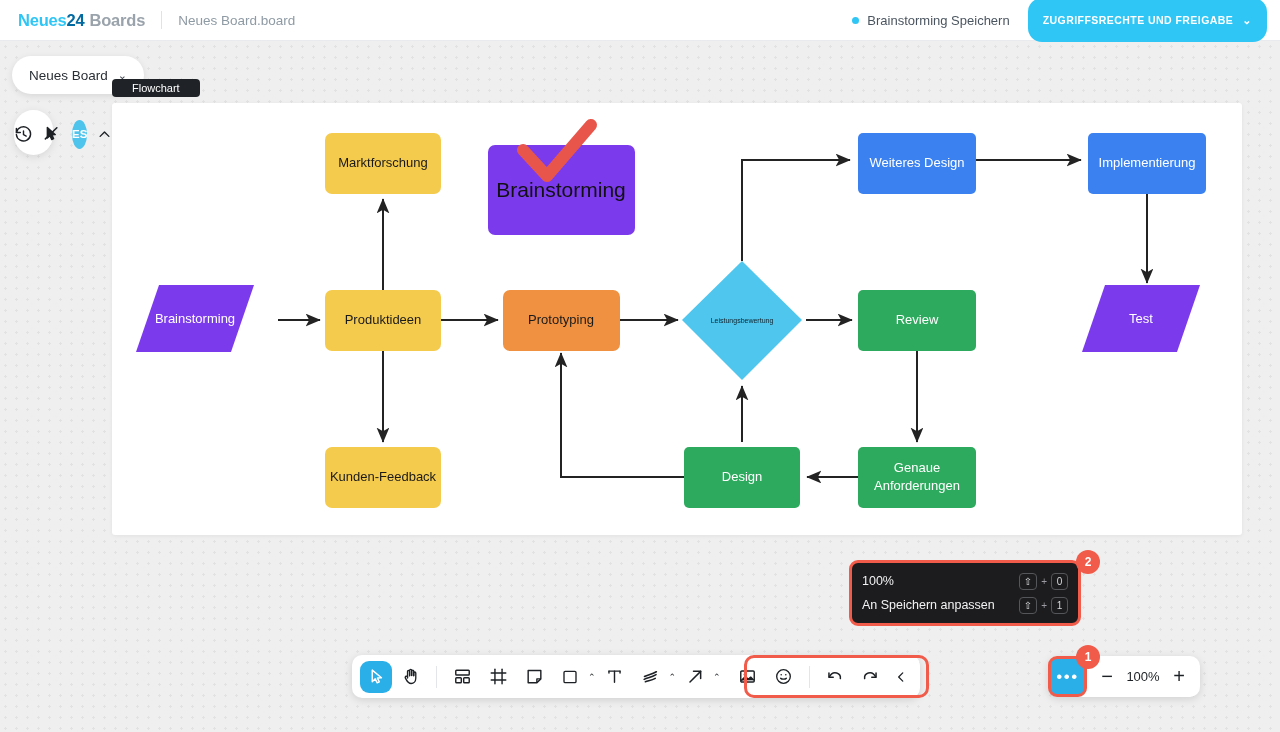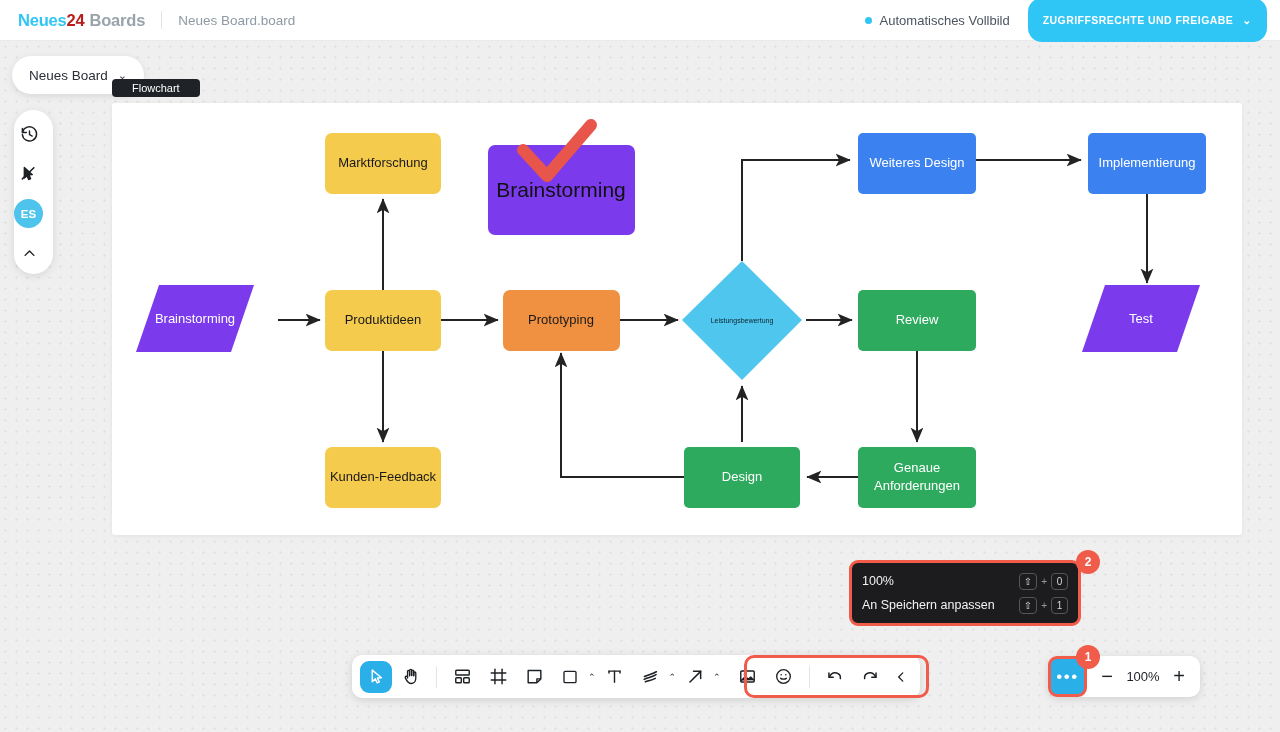--- a/index.html
+++ b/index.html
@@ -22,21 +22,21 @@
   
   .header {
     position: absolute; left: 0; top: 0; width: 1280px; height: 41px;
     background: #ffffff;
     border-bottom: 1px solid #e8eaed;
     display: flex; align-items: center;
     z-index: 40;
   }
   .logo { margin-left: 18px; font-size: 16.5px; font-weight: bold; letter-spacing: -.2px; }
   .logo .b1 { color: #2fc6f6; }
-  .logo .b2 { color: #b91c1c; margin-top: 23px; }
+  .logo .b2 { color: #0369a1; margin-top: 23px; }
   .logo .b3 { color: #9aa3ab; font-weight: bold; margin-left: 5px; }
   .hdr-sep { width: 1px; height: 18px; background: #dfe3e7; margin: 0 16px; }
   .doc-name { font-size: 13.5px; color: #8e9aa4; }
   .hdr-right { margin-left: auto; display: flex; align-items: center; margin-right: 13px; }
   .autosave { display: flex; align-items: center; font-size: 13px; color: #4b5560; }
   .autosave .dot {
     width: 7px; height: 7px; border-radius: 50%; background: #2fc6f6; margin-right: 8px;
   }
   .share-btn {
     margin-left: 18px; height: 44px; padding: 0 15px;
@@ -64,21 +64,21 @@
     font-size: 11px; padding: 3px 20px; border-radius: 4px;
     z-index: 31; white-space: nowrap;
   }
 
   
   .rail {
     position: absolute; left: 14px; top: 110px;
     width: 39px; padding: 9px 0 6px;
     background: #fff; border-radius: 20px;
     box-shadow: 0 2px 8px rgba(0,0,0,.10);
-    display: flex; flex-direction: column; gap: 10px;
+    display: flex; flex-direction: row; align-items: center; gap: 10px;
     z-index: 30;
   }
   .rail-btn {
     width: 30px; height: 30px; display: flex; align-items: center; justify-content: center;
     cursor: pointer; border-radius: 8px;
   }
   .avatar {
     width: 29px; height: 29px; border-radius: 50%;
     background: #4ec3ec; color: #fff;
     font-size: 11.5px; font-weight: bold;
@@ -185,21 +185,21 @@
 
   <div class="header">
     <div class="logo">
       <span class="b1">Neues</span><span class="b2">24</span><span class="b3">Boards</span>
     </div>
     <div class="hdr-sep"></div>
     <div class="doc-name">Neues Board.board</div>
     <div class="hdr-right">
       <div class="autosave">
         <span class="dot"></span>
-        <span>Automatisches Vollbild</span>
+        <span>Brainstorming Speichern</span>
       </div>
       <button class="share-btn">
         <span>ZUGRIFFSRECHTE UND FREIGABE</span>
         <span class="chev">⌄</span>
       </button>
     </div>
   </div>
 
   <div class="board-pill">
     <span class="lbl">Neues Board</span>

